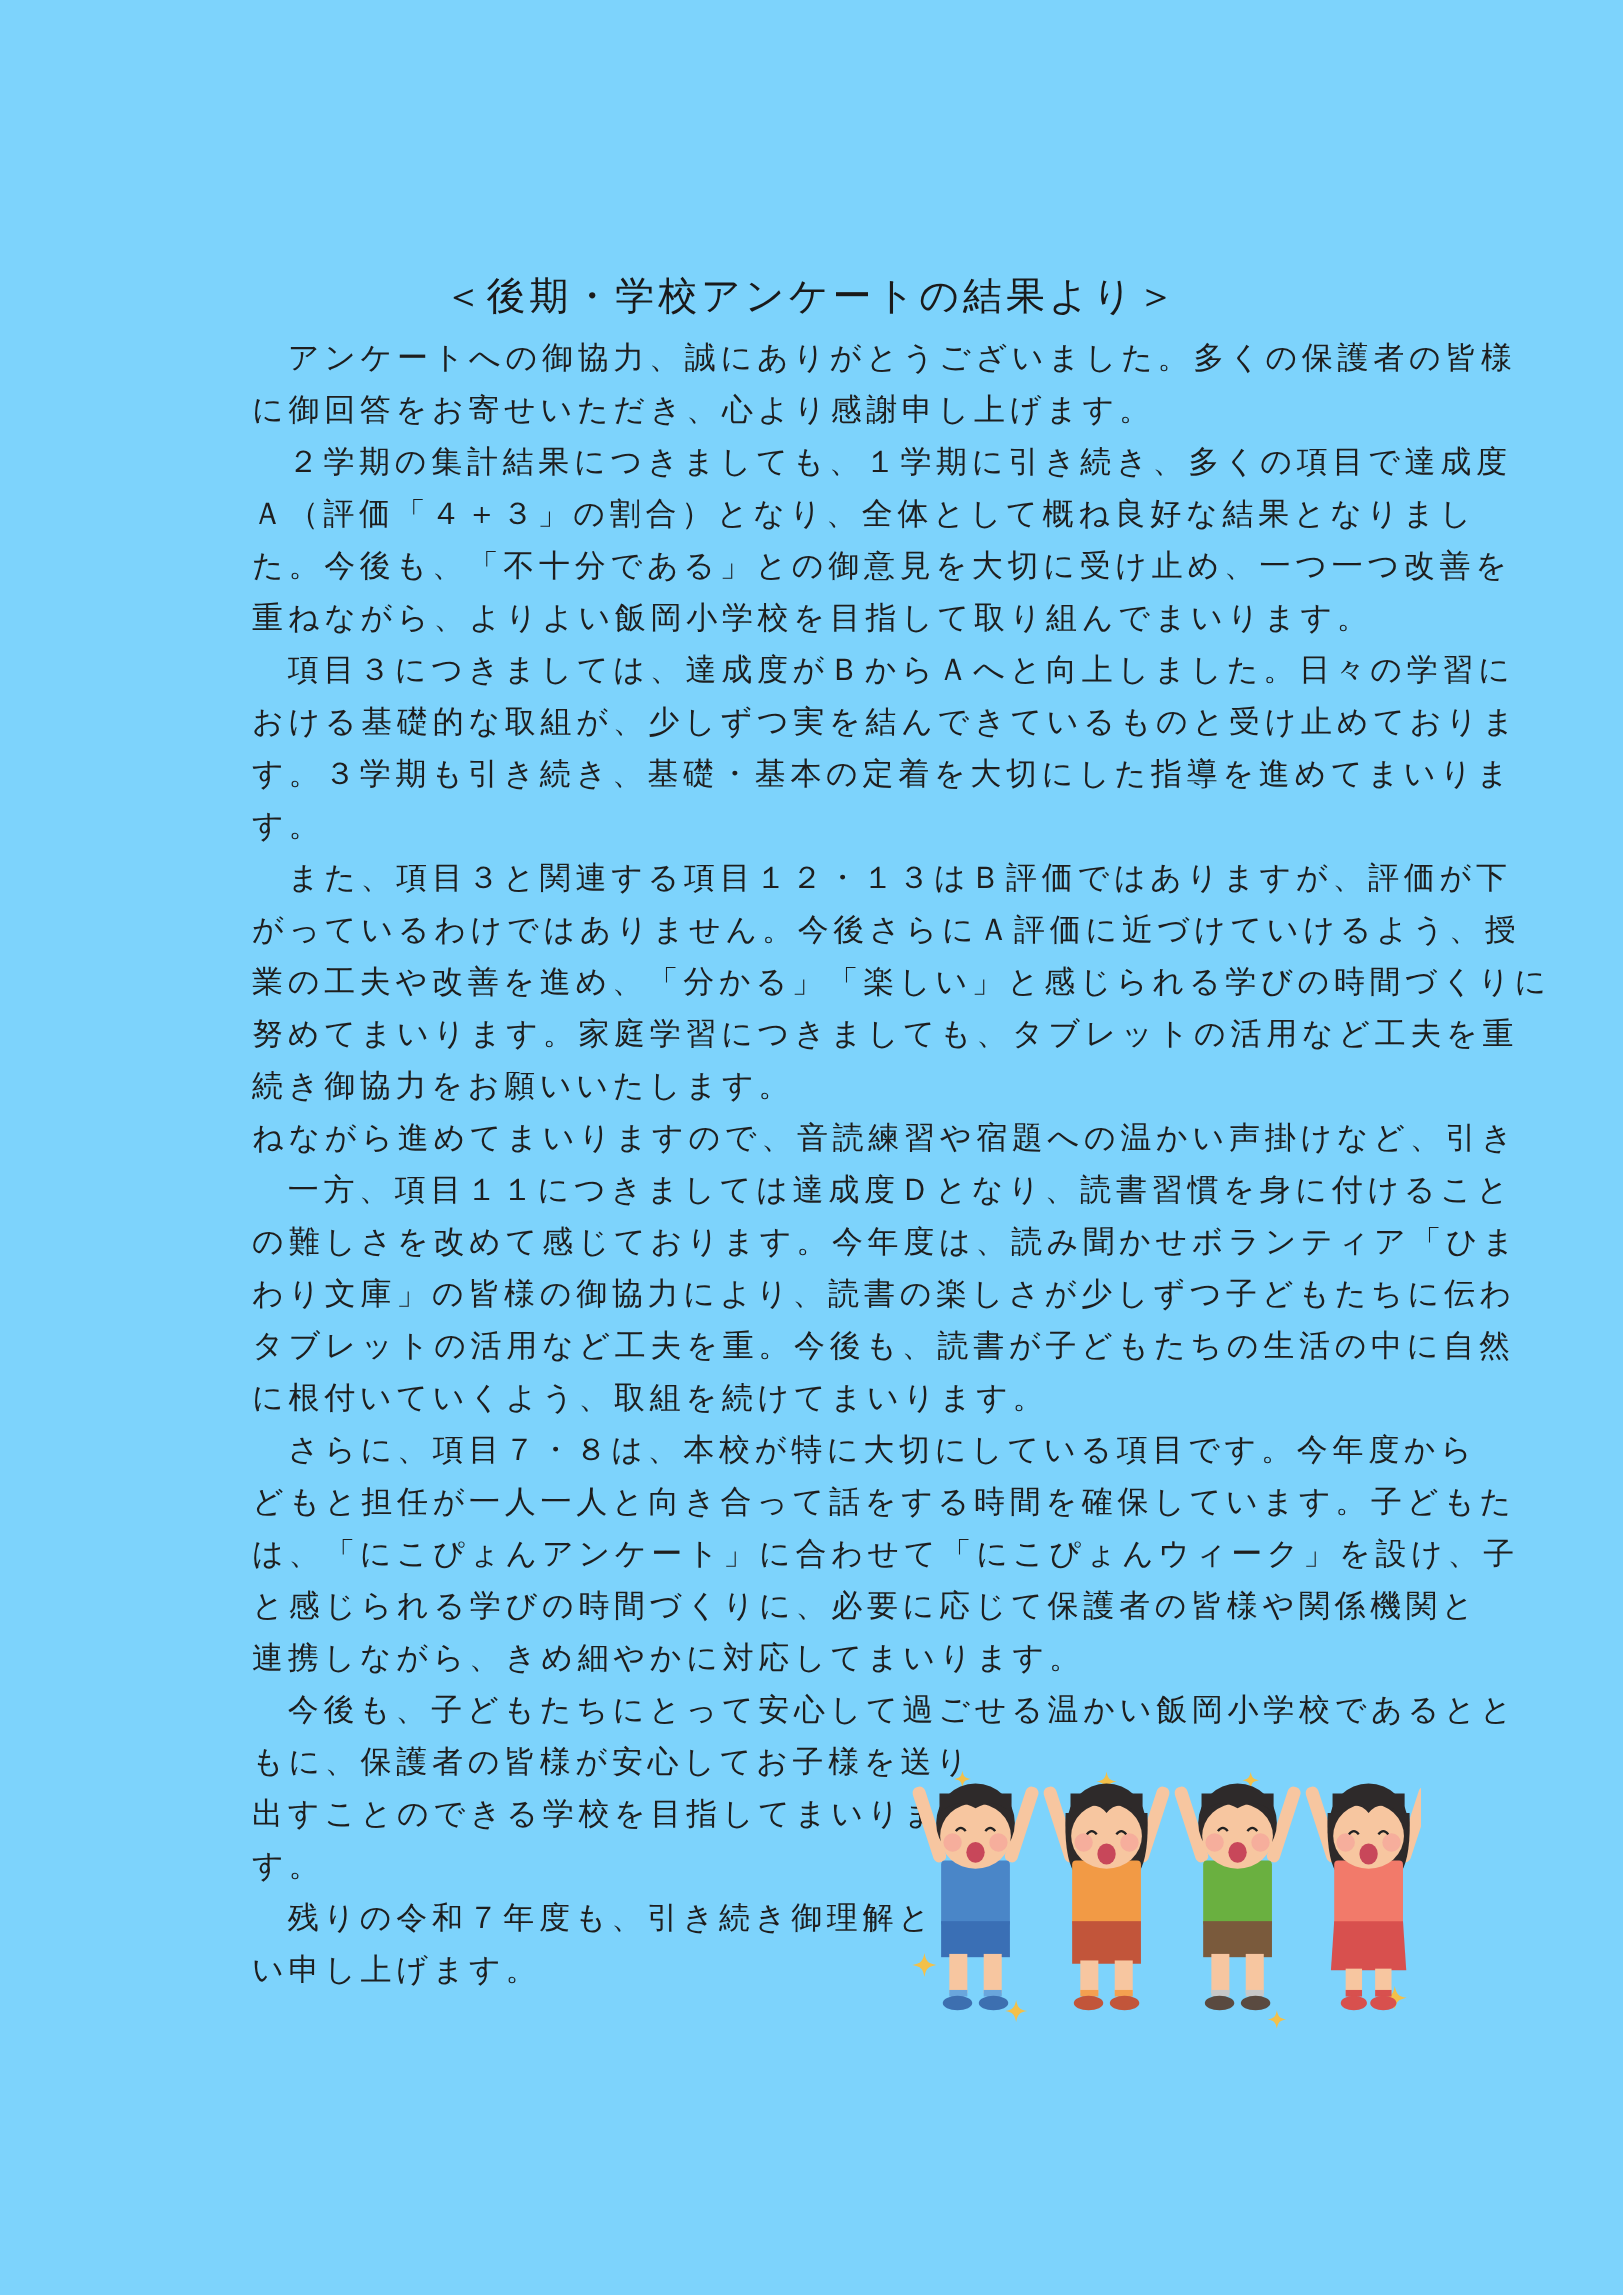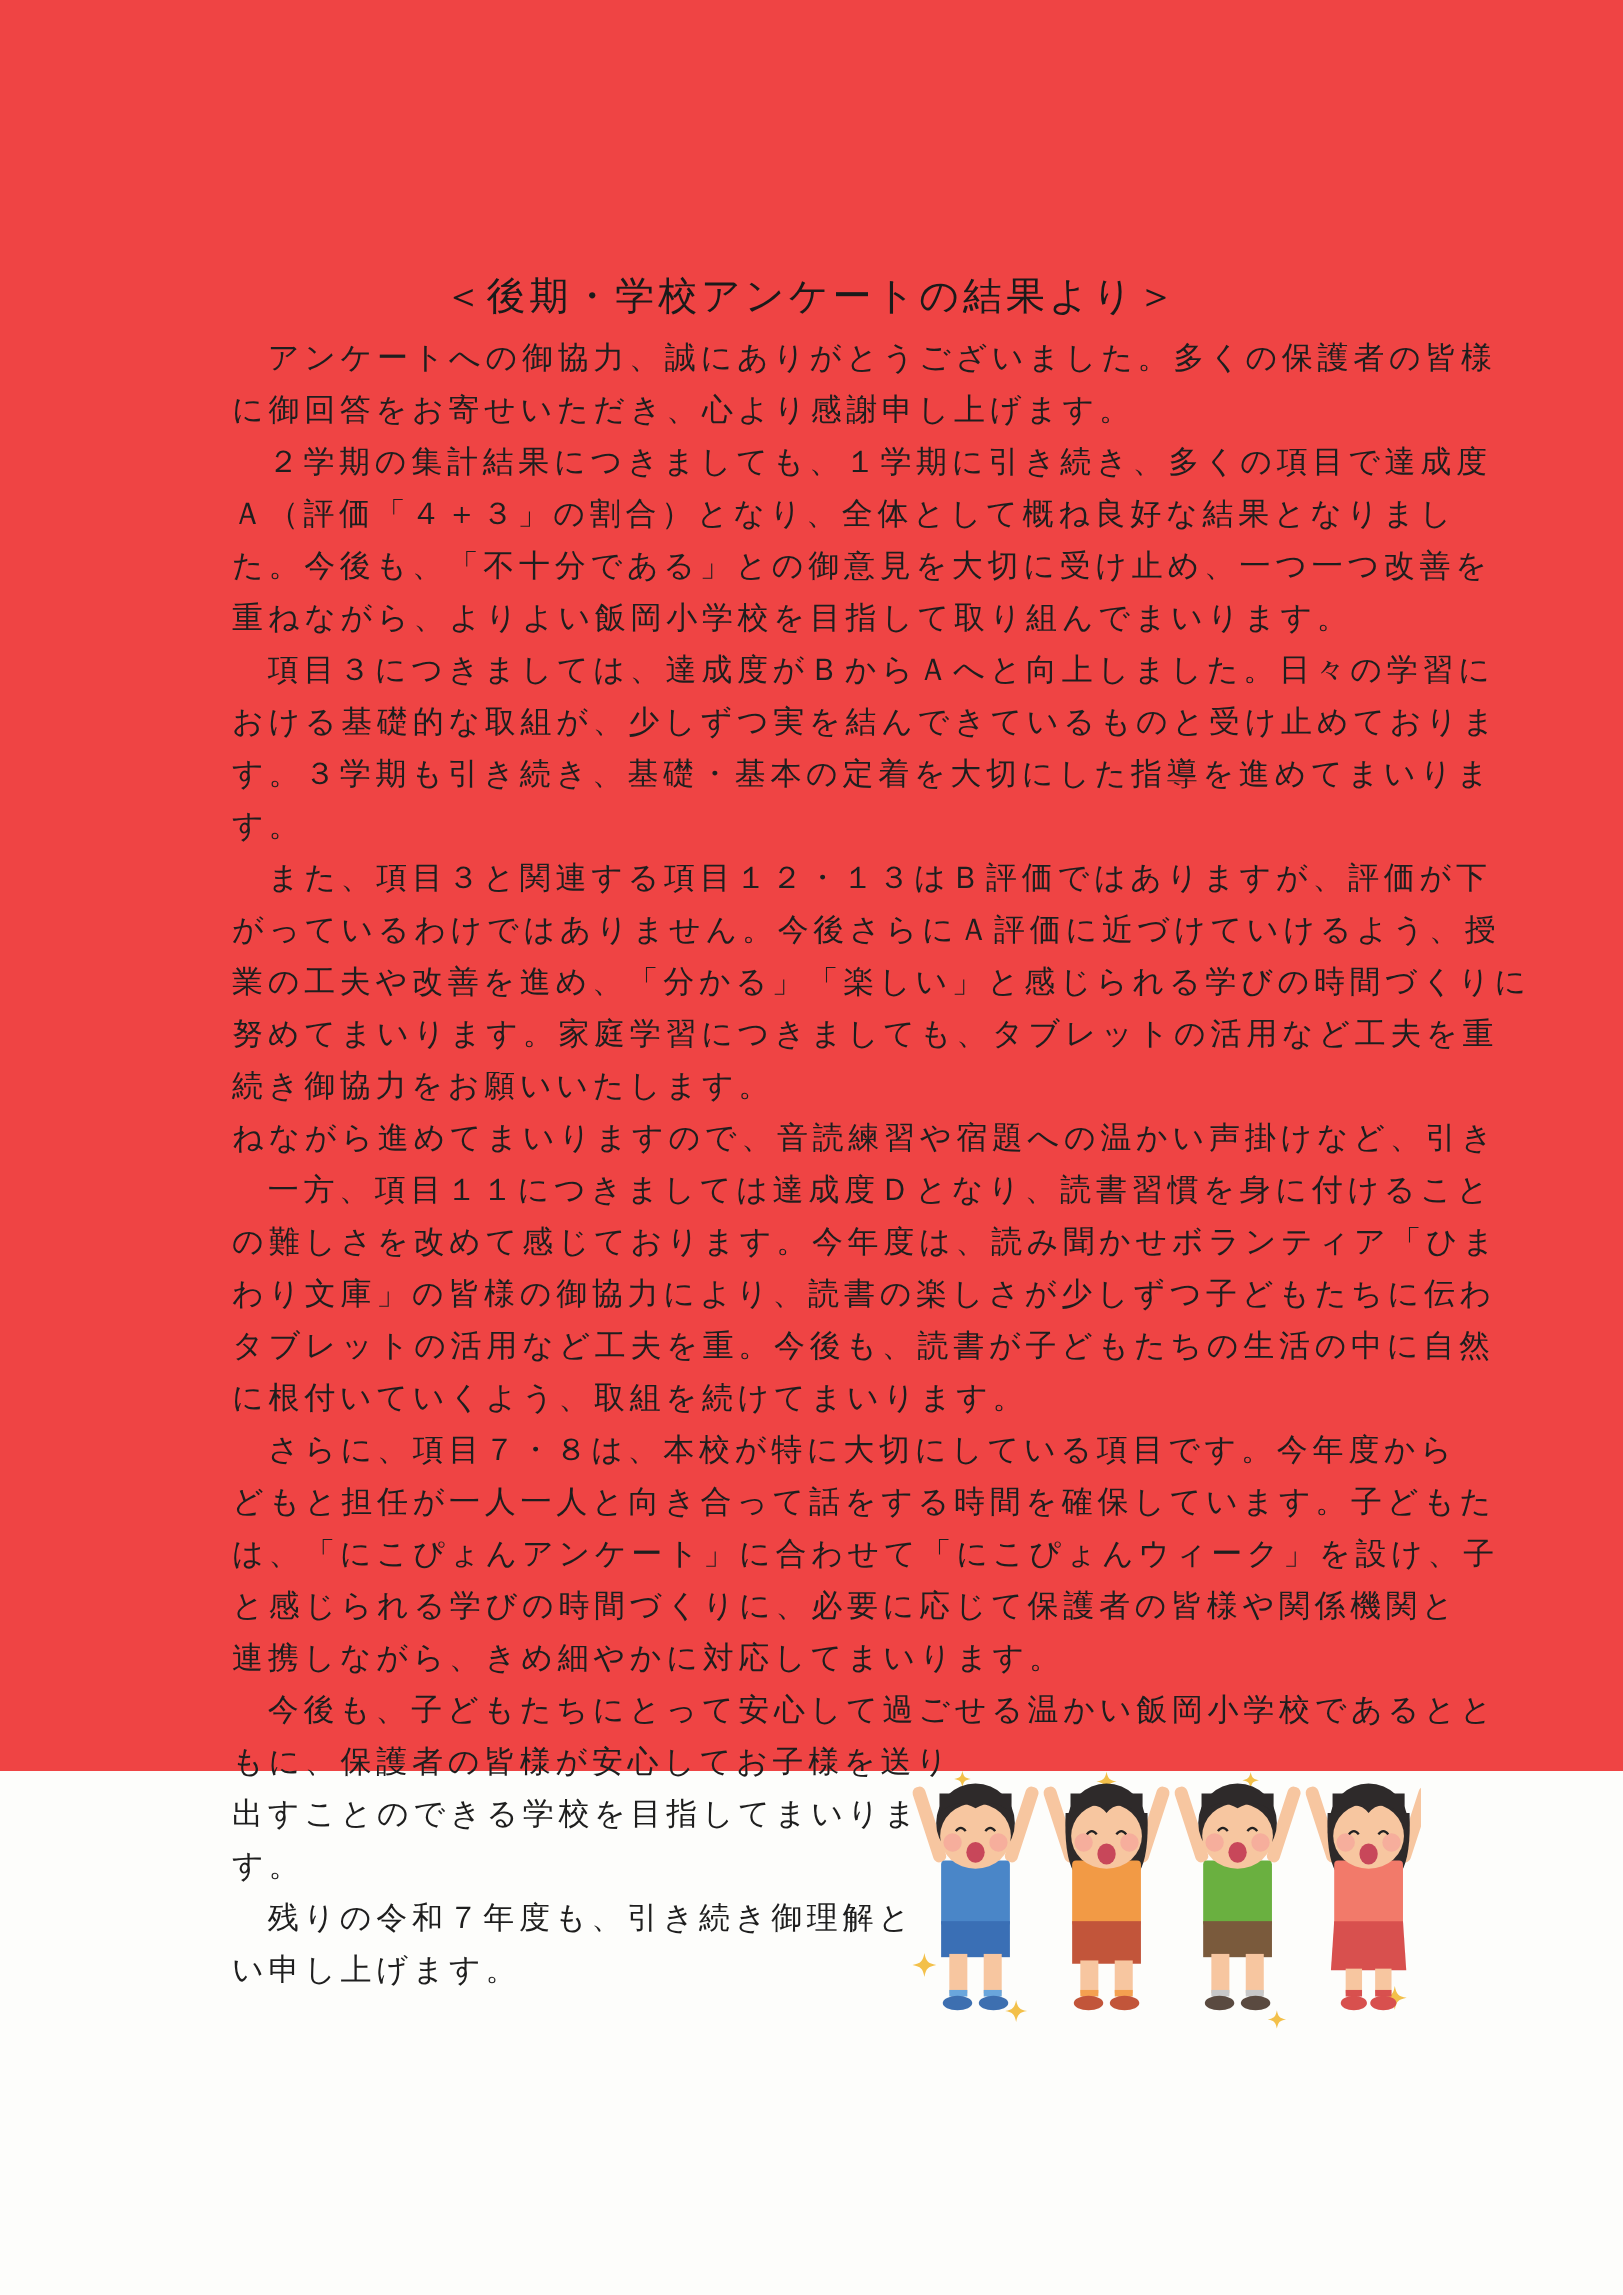--- a/index.html
+++ b/index.html
@@ -11,38 +11,38 @@
     width: 1623px;
     height: 2295px;
     position: relative;
     overflow: hidden;
     font-family: "DejaVu Sans", "Liberation Sans", sans-serif;
     color: #1e1e1e;
   }
   .page {
     position: absolute;
     left: 0; top: 0;
-    width: 1623px; height: 1771px;
-    background: #ef4444;
+    width: 1623px; height: 2295px;
+    background: #7dd3fc;
   }
   .title {
     position: absolute;
     left: 0;
     top: 270px;
     width: 1623px;
     text-align: center;
     font-size: 39px;
     line-height: 52px;
     letter-spacing: 3.9px;
     color: #1a1a1a;
     font-weight: 500;
   }
   .body-text {
     position: absolute;
-    left: 232px;
+    left: 252px;
     top: 331px;
     width: 1165px;
   }
   .line {
     display: block;
     height: 52px;
     line-height: 52px;
     font-size: 31px;
     letter-spacing: 4.7px;
     white-space: nowrap;

